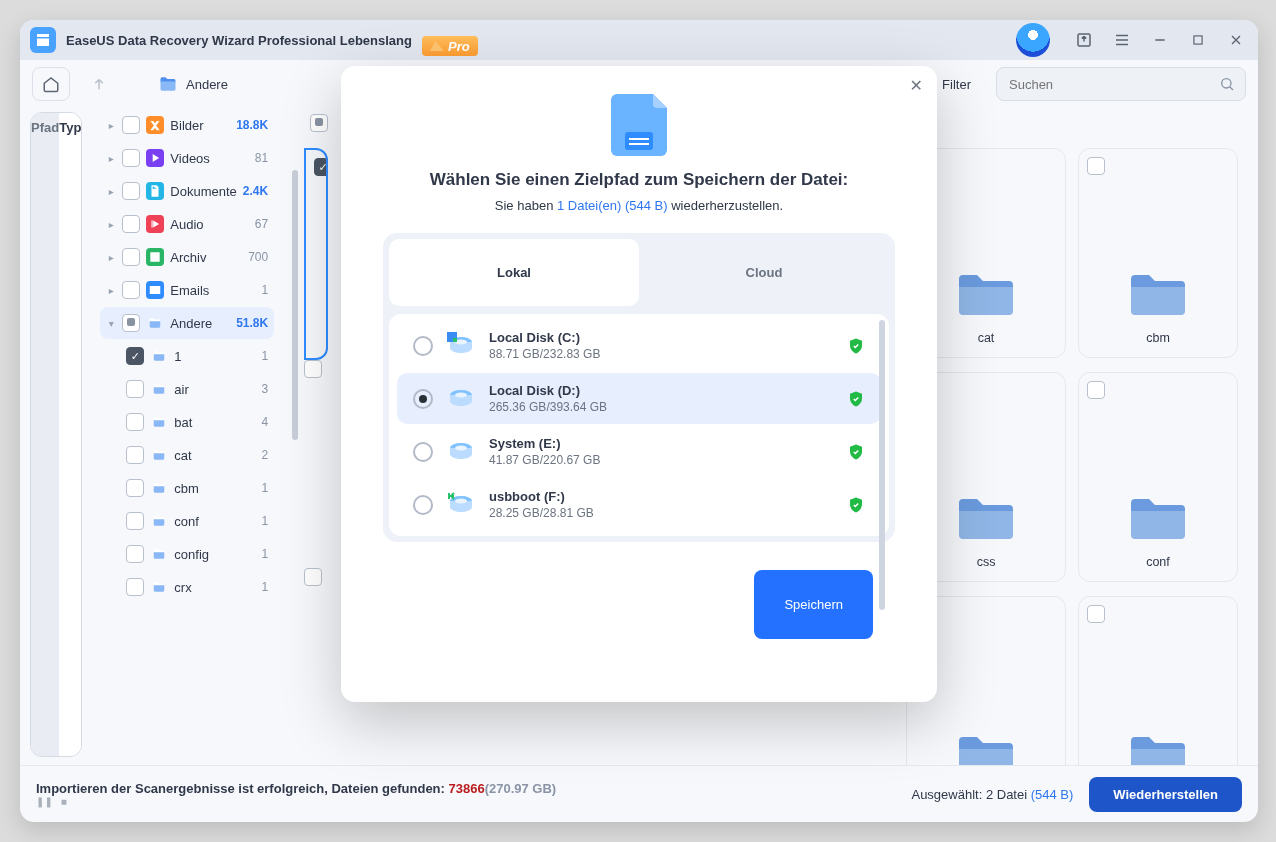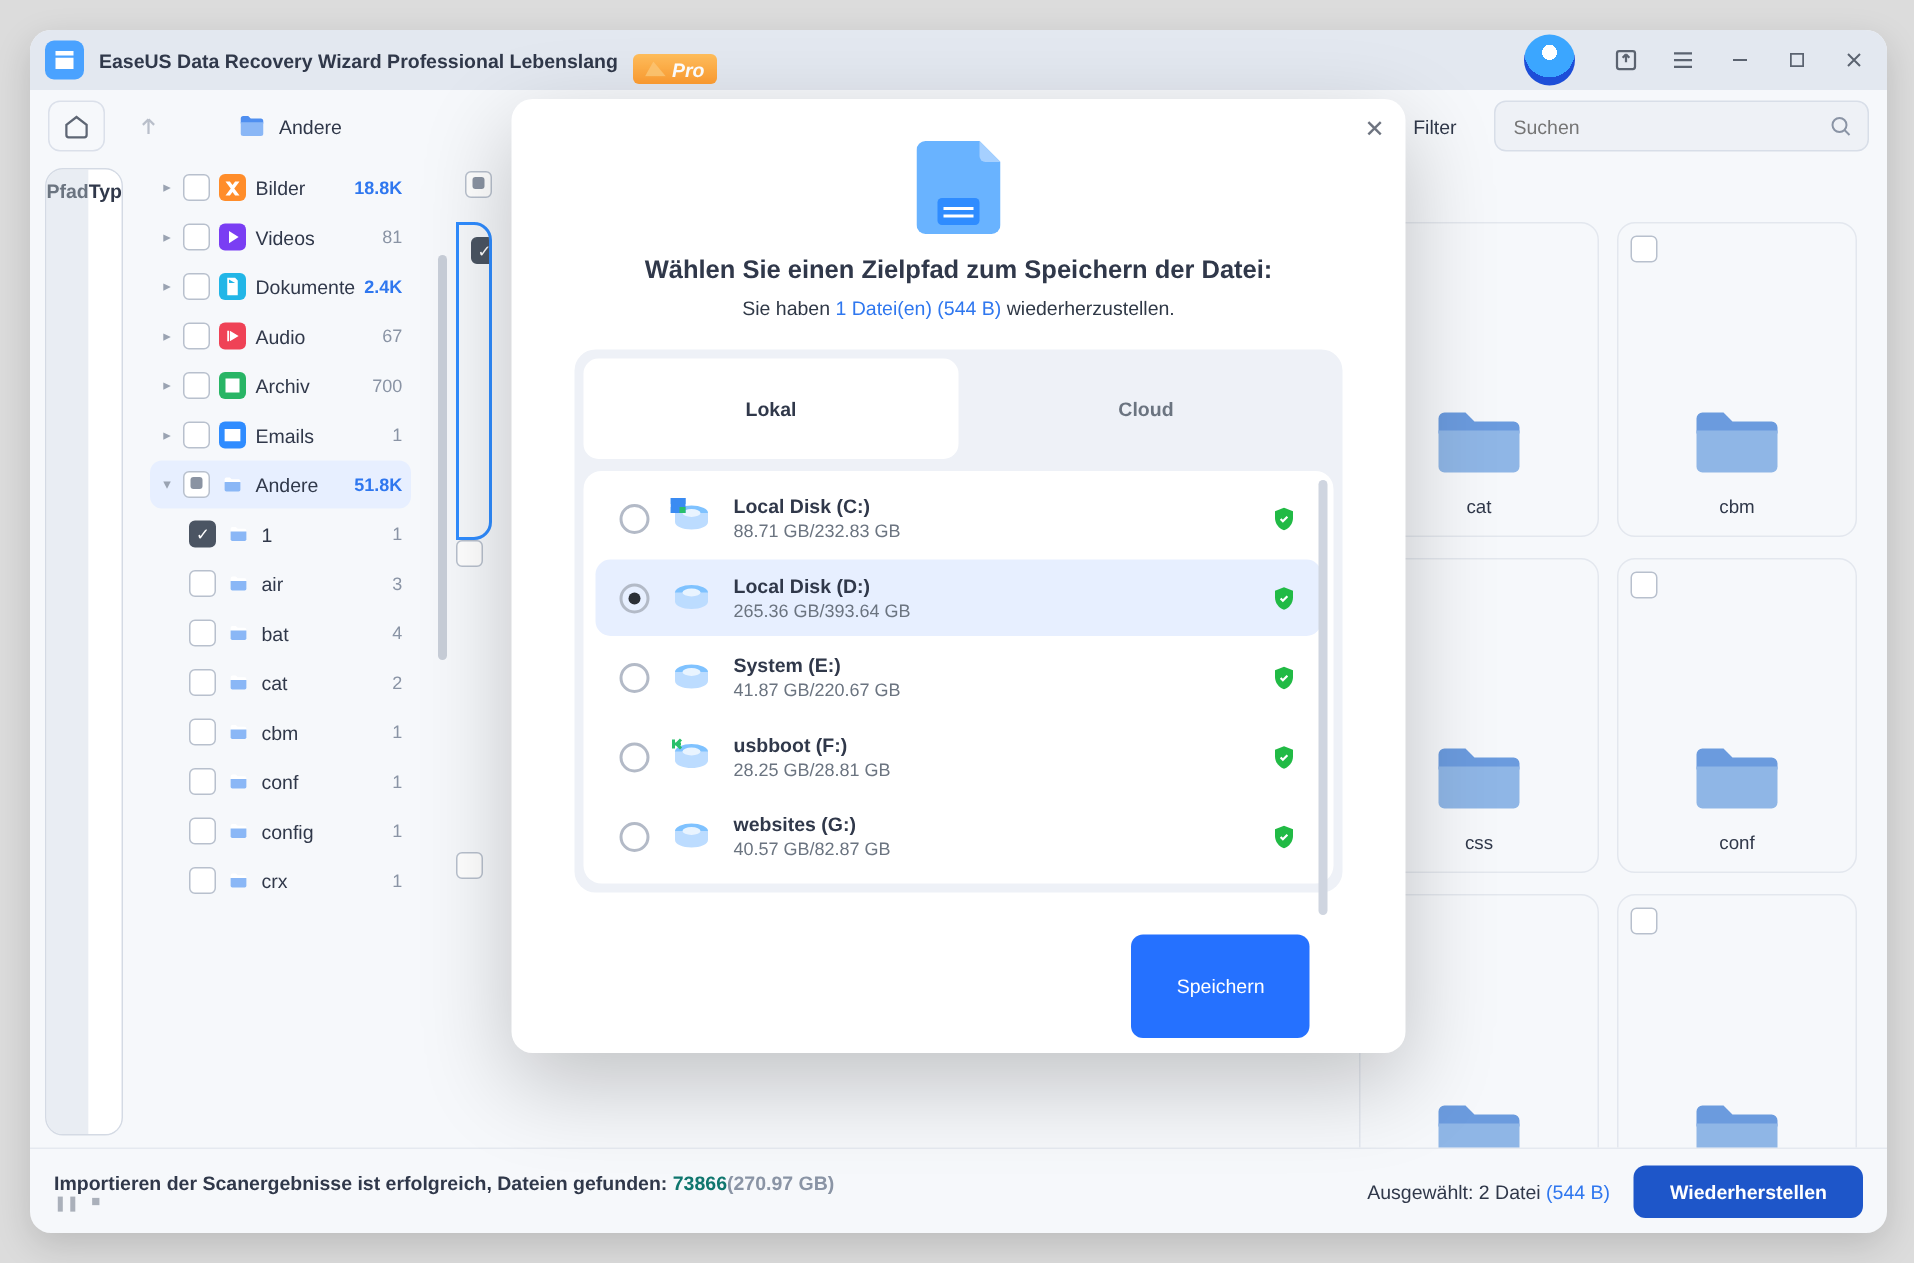--- a/index.html
+++ b/index.html
@@ -67,21 +67,21 @@
   
   .content { flex:1; overflow:hidden; position:relative;}
   .grid { display:grid; grid-template-columns:repeat(6,1fr); gap:14px 12px; padding:12px 16px;}
   .cell { height:196px; border:1px solid #e3e7ee; border-radius:12px; position:relative; display:flex; flex-direction:column; align-items:center; justify-content:flex-end; padding-bottom:12px;}
   .cell .chkpos { position:absolute; top:8px; left:8px;}
   .cell .name { margin-top:14px; font-size:12.5px; color:var(--text);}
   .cell.selected { border:2px solid #2f8cff;}
   
   .footer { height:56px; border-top:1px solid var(--border); padding:0 16px; display:flex; align-items:center; justify-content:space-between;}
   .footer .left { font-weight:700;}
-  .footer .left .num { color:#0f766e;}
+  .footer .left .num { color:#b91c1c;}
   .footer .left .sz { color:var(--muted); font-weight:600;}
   .footer .mini { display:flex; gap:8px; margin-top:0; color:#aab0ba; font-size:10px;}
   .footer .right { display:flex; align-items:center; gap:16px;}
   .footer .selcount .blue { color:#2f77ef;}
   .restore-btn { background:#1e56c9; color:#fff; font-weight:600; padding:10px 24px; border-radius:8px;}
   
   .overlay { position:absolute; inset:0; display:flex; align-items:flex-start; justify-content:center; pointer-events:none;}
   .modal { margin-top:46px; width:596px; height:636px; background:#fff; border-radius:14px; box-shadow:0 20px 60px rgba(0,0,0,.22); position:relative; display:flex; flex-direction:column; pointer-events:auto;}
   .modal .close { position:absolute; right:14px; top:10px; color:#6e7480; font-size:16px;}
   .modal .bigicon { margin:28px auto 14px; width:56px; height:62px;}
@@ -530,34 +530,18 @@
                 </svg></span>
       <span>
         <div class="disk-label">usbboot (F:)</div>
         <div class="disk-size">28.25 GB/28.81 GB</div>
       </span>
       <span class="shield"><svg viewBox="0 0 24 24" fill="#21ba45">
                   <path d="M12 2l8 3v6c0 5-3.4 9.4-8 11-4.6-1.6-8-6-8-11V5z"></path>
                   <path d="M9 12l2 2 4-4" stroke="#fff" stroke-width="2" fill="none"></path>
                 </svg></span>
     </div>
-            <div class="diskrow ">
-      <span class="radio"></span>
-      <span class="diskicon"><svg viewBox="0 0 28 28">
-                  <ellipse cx="14" cy="10" rx="11" ry="5" fill="#7fc2ff"></ellipse>
-                  <path d="M3 10v6c0 2.8 4.9 5 11 5s11-2.2 11-5v-6" fill="#bcdcff"></path>
-                  <ellipse cx="14" cy="10" rx="6" ry="2.6" fill="#e9f4ff"></ellipse>
-                </svg></span>
-      <span>
-        <div class="disk-label">websites (G:)</div>
-        <div class="disk-size">40.57 GB/82.87 GB</div>
-      </span>
-      <span class="shield"><svg viewBox="0 0 24 24" fill="#21ba45">
-                  <path d="M12 2l8 3v6c0 5-3.4 9.4-8 11-4.6-1.6-8-6-8-11V5z"></path>
-                  <path d="M9 12l2 2 4-4" stroke="#fff" stroke-width="2" fill="none"></path>
-                </svg></span>
-    </div>
           </div>
       </div>
       <div class="savebtn">Speichern</div>
     </div>
   </div>
 </div>
 
 </body></html>

